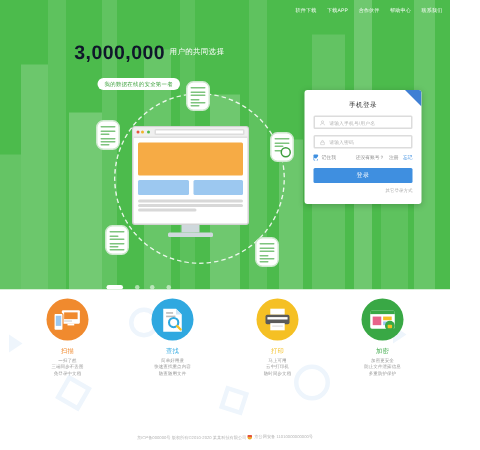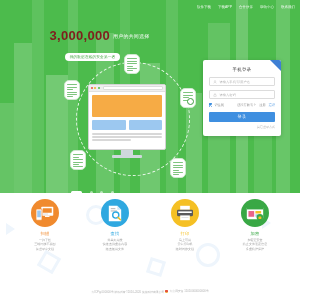--- a/index.html
+++ b/index.html
@@ -15,21 +15,21 @@
   .stripes{position:absolute;inset:0;}
   .stripe{position:absolute;bottom:0;background:#ffffff;}
 
   
   .nav{position:absolute;left:0;top:0;width:300px;height:14px;z-index:30;
        display:flex;align-items:center;justify-content:flex-end;padding-right:5px;box-sizing:border-box;}
   .nav-item{font-size:3.4px;color:#ffffff;margin-left:7px;letter-spacing:.1px;white-space:nowrap;opacity:.96;}
 
   
   .headline{position:absolute;left:0;top:26px;width:185px;text-align:center;z-index:20;}
-  .h-num{font-size:13px;color:#7f1d1d;font-weight:bold;letter-spacing:.3px;display:inline-block;vertical-align:middle;margin-left:14px;}
+  .h-num{font-size:13px;color:#0f172a;font-weight:bold;letter-spacing:.3px;display:inline-block;vertical-align:middle;margin-left:14px;}
   .h-sub{font-size:5px;color:#ffffff;display:inline-block;vertical-align:middle;margin-left:3px;letter-spacing:.2px;}
   .badge{position:absolute;left:0;top:44px;width:185px;text-align:center;z-index:20;}
   .badge span{display:inline-block;background:#ffffff;color:#3ea23e;font-size:3.6px;
                padding:2px 5px;border-radius:6px;letter-spacing:.2px;white-space:nowrap;}
 
   
   .illus{position:absolute;left:62px;top:58px;width:140px;height:125px;z-index:15;}
   .dash-ring{position:absolute;left:14px;top:4px;width:112px;height:112px;border-radius:50%;
              border:1px dashed rgba(255,255,255,.85);}
   .doc{position:absolute;width:16px;height:20px;border-radius:5px;background:#ffffff;

